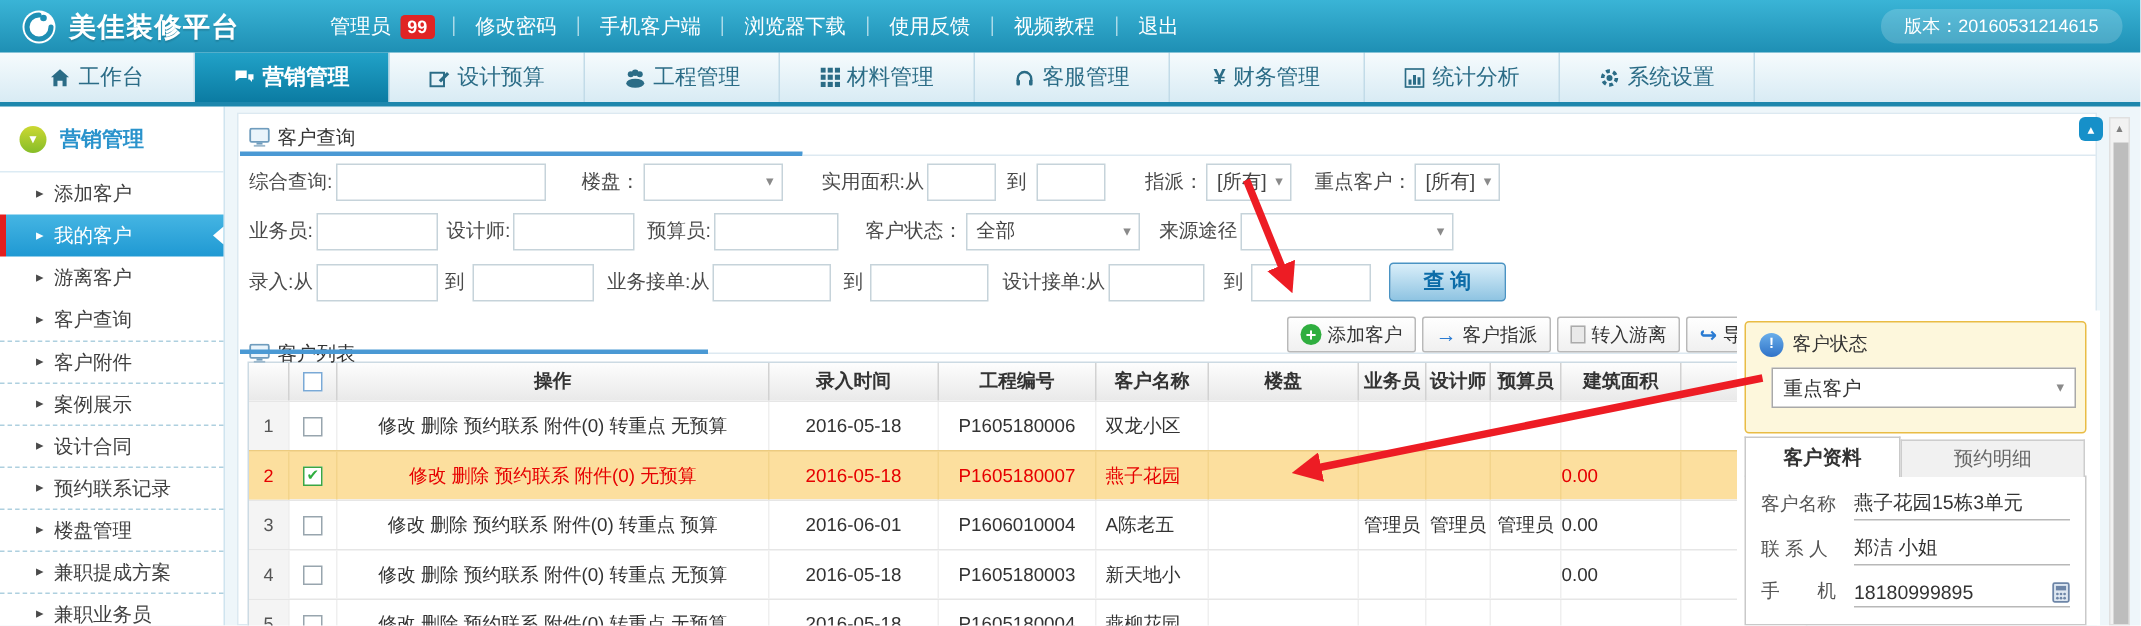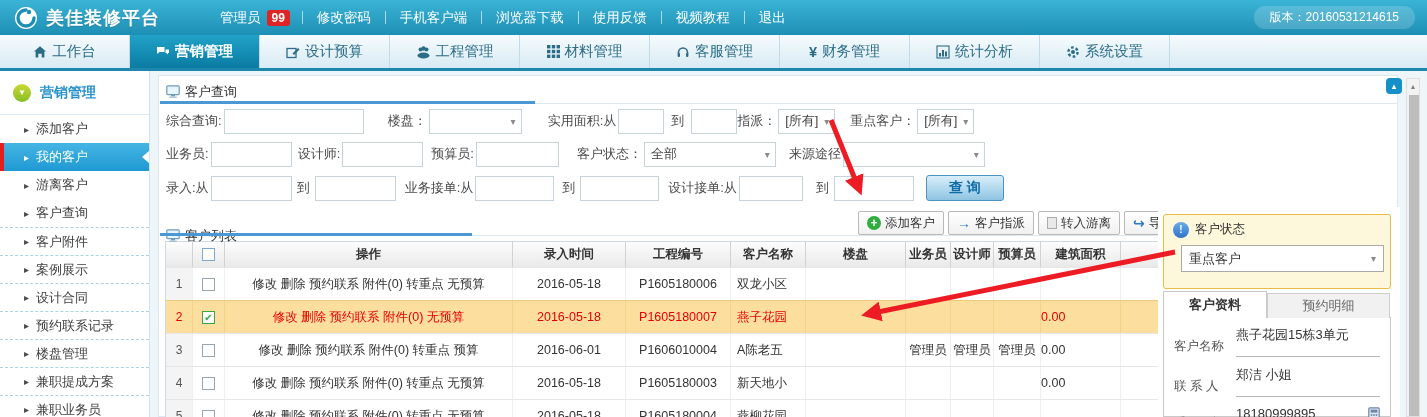--- a/index.html
+++ b/index.html
@@ -95,21 +95,21 @@
   .tt-ico { width:16px; height:16px; border-radius:50%; background:linear-gradient(#6aaeea,#2f72c8); color:#fff;
     font-size:10px; font-weight:bold; display:flex; align-items:center; justify-content:center; }
   .tt-sel { margin-top:7px; margin-left:8px; width:203px; height:27px; border:1px solid #a9a9a9; background:#fff;
     display:flex; align-items:center; padding-left:7px; font-size:13px; color:#333; position:relative; cursor:pointer; }
   .rp-tab { position:absolute; z-index:7; display:flex; align-items:center; justify-content:center; font-size:13px; cursor:pointer; }
   .rp-tab.act { left:1163px; top:291px; width:104px; height:27px; background:#fff; border:1px solid #c9c9c9; border-bottom:none; font-weight:bold; color:#333; }
   .rp-tab.ina { left:1267px; top:293px; width:123px; height:25px; background:#f1f1f1; border:1px solid #cdcdcd; border-bottom:none; color:#666; }
   .info-box { position:absolute; left:1163px; top:317px; width:228px; height:100px; background:#fff; border:1px solid #c9c9c9; z-index:6; padding:8px 10px 0 10px; }
   .fld { display:flex; align-items:flex-end; margin-bottom:9px; }
   .fld .fl { width:62px; flex:none; font-size:12.5px; color:#555; padding-bottom:2px; }
-  .fld .fv { flex:1; font-size:13px; color:#333; border-bottom:1px solid #b8b8b8; padding-bottom:12px; white-space:nowrap; overflow:hidden; display:flex; align-items:center; }
+  .fld .fv { flex:1; font-size:13px; color:#333; border-bottom:1px solid #b8b8b8; padding-bottom:2px; white-space:nowrap; overflow:hidden; display:flex; align-items:center; }
   .fv .grow { flex:1; overflow:hidden; white-space:nowrap; }
 
   
   .vscroll { position:absolute; left:1406px; top:78px; width:14px; height:339px; background:#f2f2f2; border:1px solid #e0e0e0; z-index:8; }
   .vs-up { height:14px; display:flex; align-items:center; justify-content:center; font-size:7px; color:#808080; cursor:pointer; }
   .vs-thumb { position:absolute; left:1px; top:16px; width:10px; margin-left:1px; height:321px; background:#bdbdbd; cursor:pointer; }
 
   .arrows { position:absolute; left:0; top:0; width:1427px; height:417px; z-index:40; pointer-events:none; }
 </style>
 </head>
@@ -294,41 +294,41 @@
     <input class="inp" style="width: 140px;">
     <label style="margin-left:24px;">楼盘：</label>
     <div class="sel" style="width:93px;">
         <span></span>
         <span class="car">▾</span>
       </div>
     <label style="margin-left:26px;">实用面积:从</label>
     <input class="inp" style="width: 46px;">
     <label style="margin-left:7px;">到</label>
     <input class="inp" style="width: 46px; margin-left: 7px;">
-    <label style="">指派：</label>
+    <label style="margin-left:26px;">指派：</label>
     <div class="sel" style="width:57px;">
         <span>[所有]</span>
         <span class="car">▾</span>
       </div>
     <label style="margin-left:15px;">重点客户：</label>
     <div class="sel" style="width:57px;">
         <span>[所有]</span>
         <span class="car">▾</span>
       </div>
   </div>
 
   <div class="frow" style="top:141px;">
     <label>业务员:</label>
     <input class="inp" style="width: 81px;">
     <label style="margin-left:6px;">设计师:</label>
     <input class="inp" style="width: 81px;">
     <label style="margin-left:8px;">预算员:</label>
     <input class="inp" style="width: 83px;">
     <label style="margin-left:18px;">客户状态：</label>
-    <div class="sel" style="width:132px;">
+    <div class="sel" style="width:116px;">
         <span>全部</span>
         <span class="car">▾</span>
       </div>
     <label style="margin-left:13px;">来源途径</label>
     <div class="sel" style="width:142px;">
         <span></span>
         <span class="car">▾</span>
       </div>
   </div>
 

